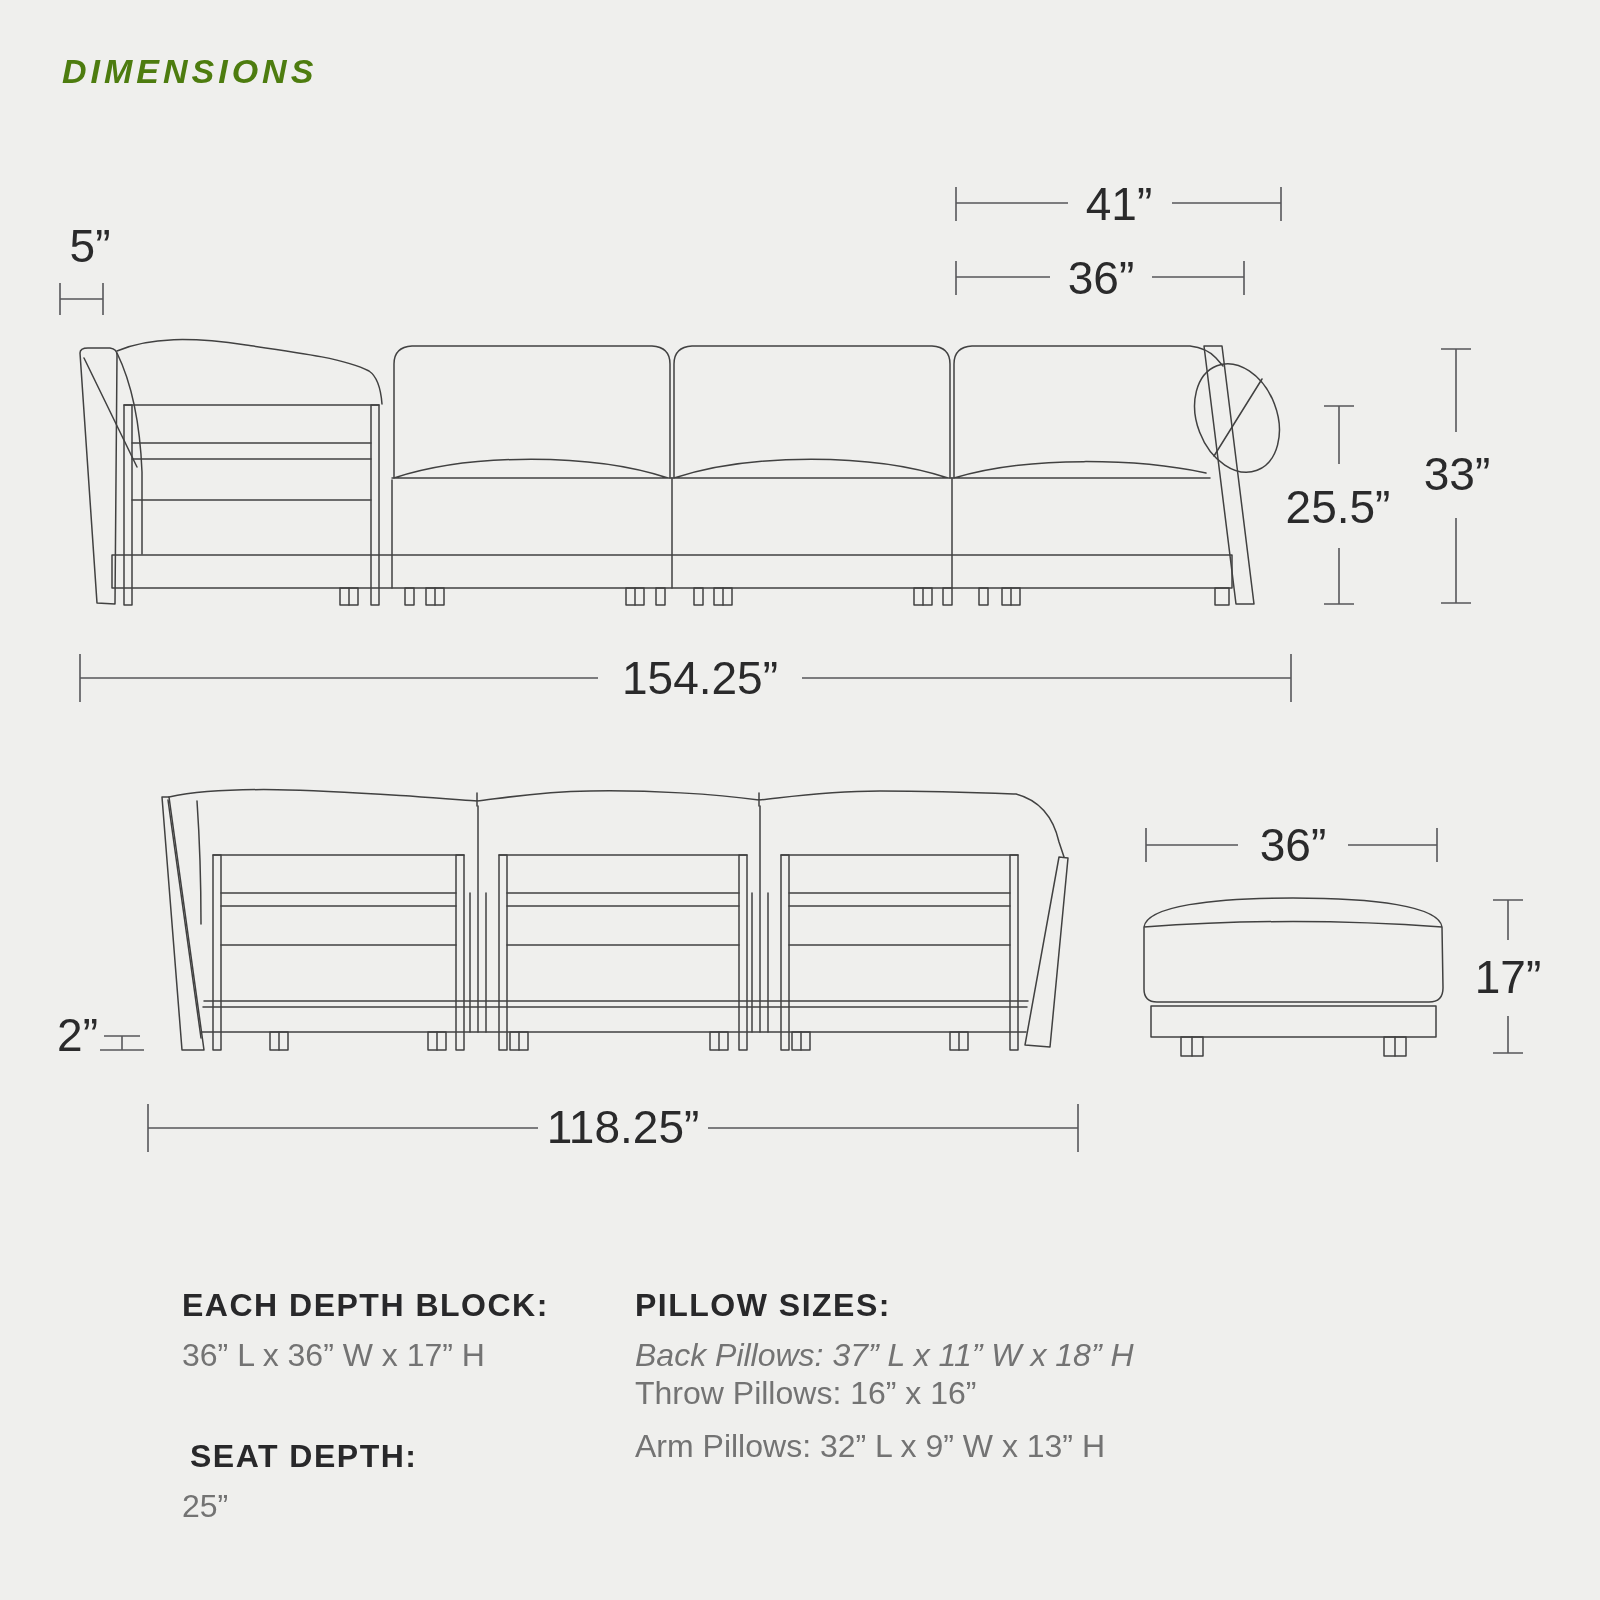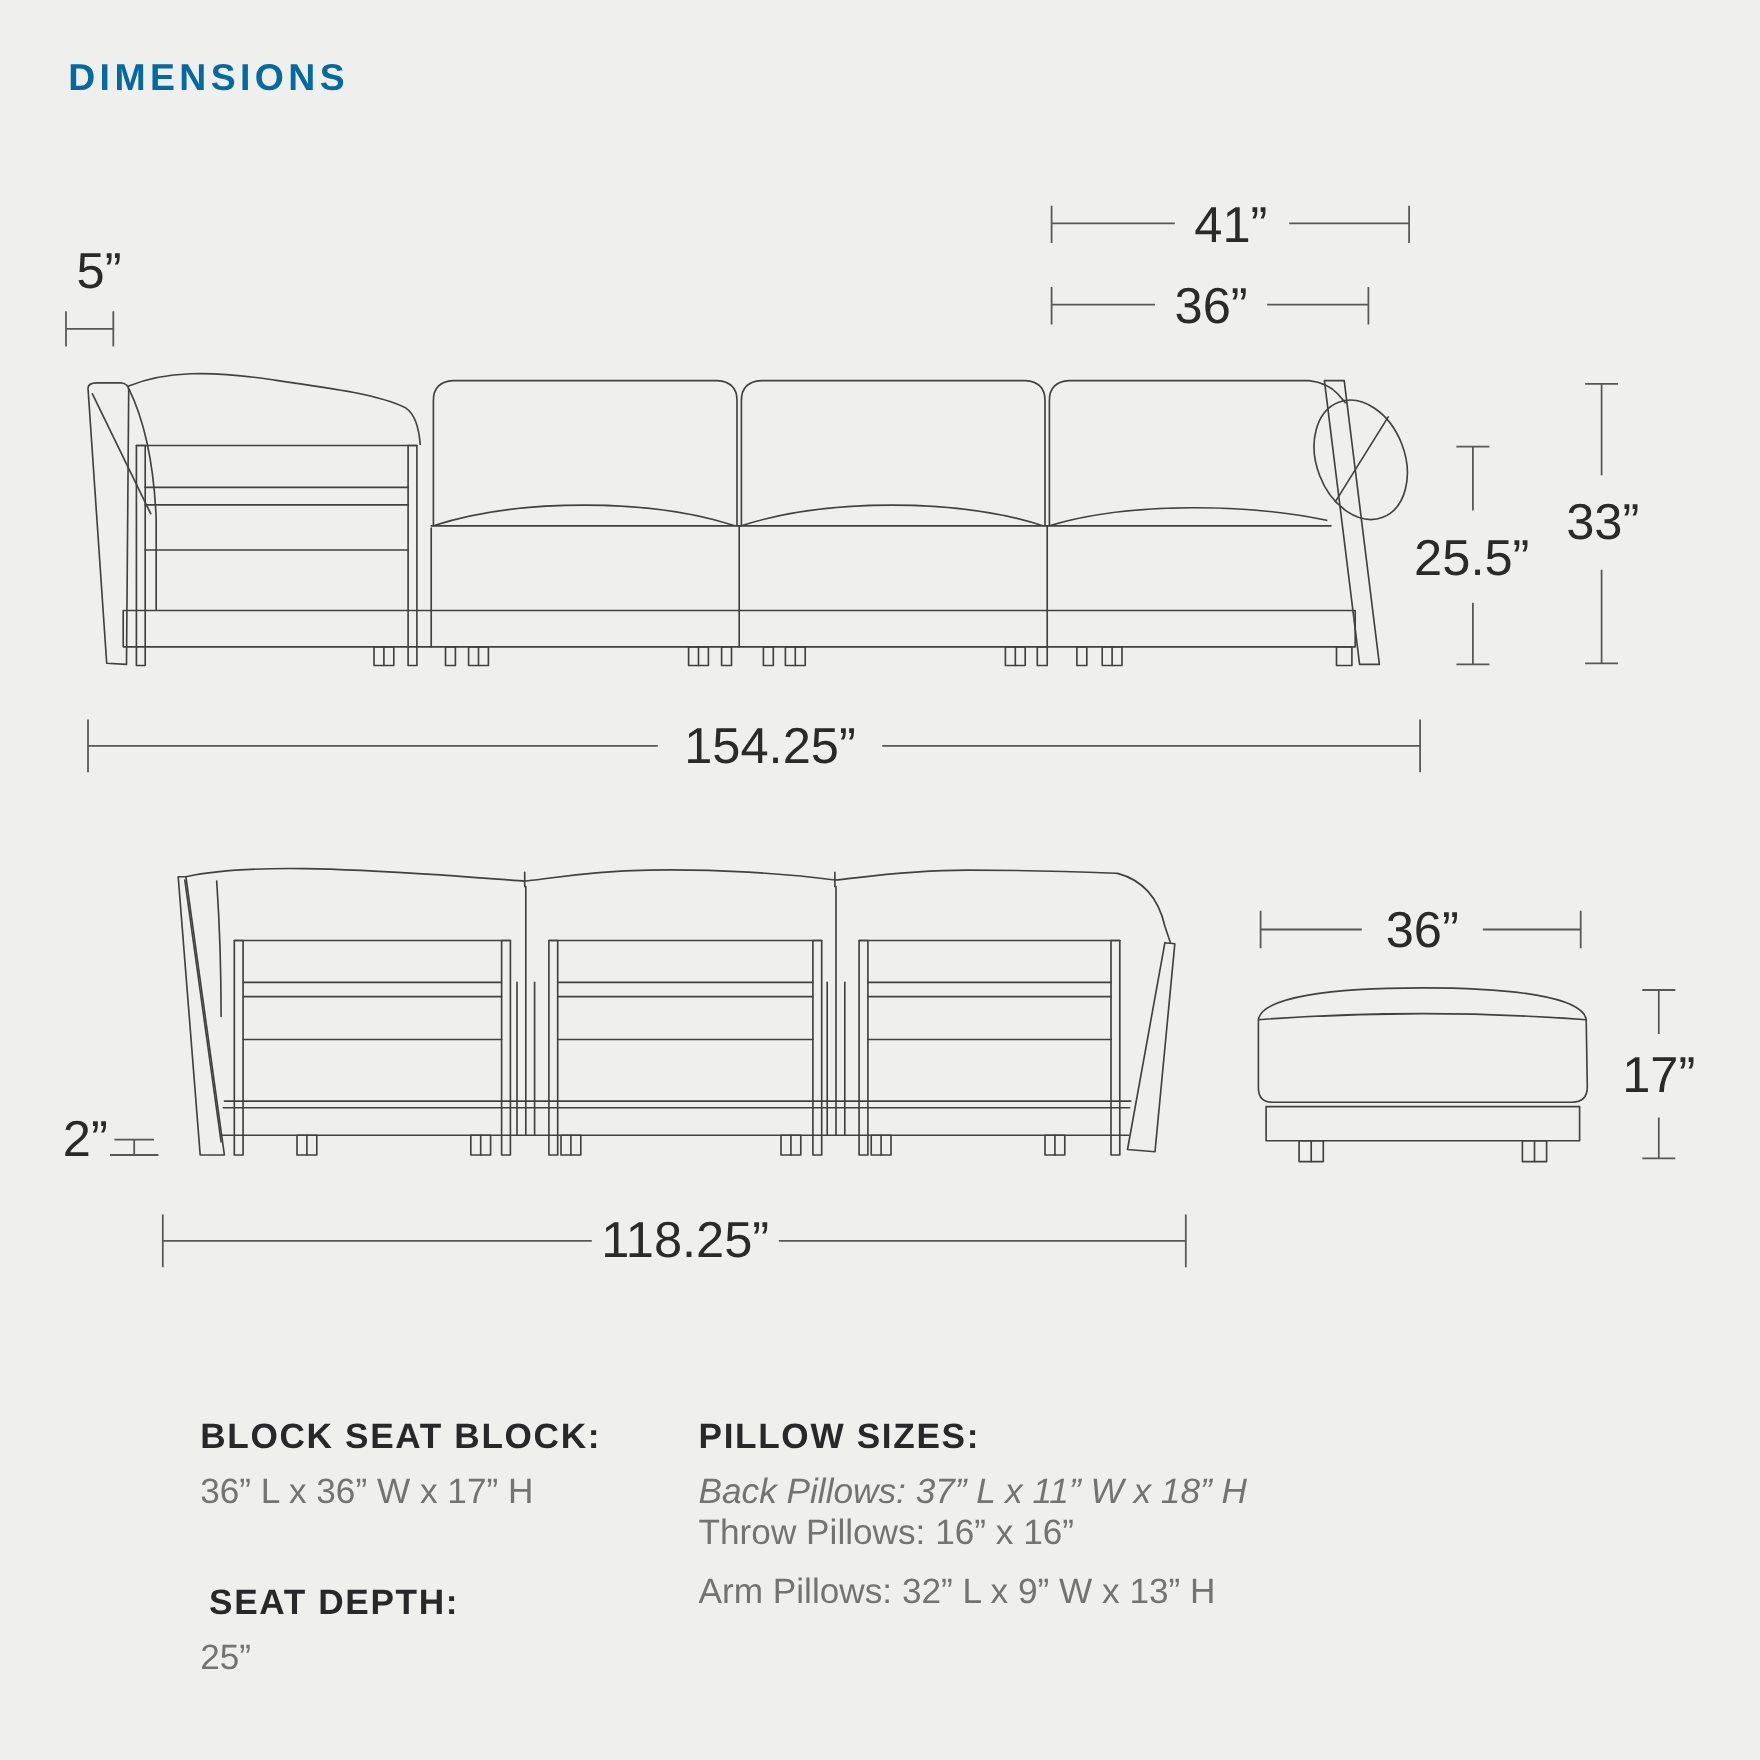--- a/index.html
+++ b/index.html
@@ -3,21 +3,21 @@
 <meta charset="utf-8">
 <style>
   html,body{margin:0;padding:0;background:#EFEFED;}
   #canvas{position:relative;width:1600px;height:1600px;background:#EFEFED;overflow:hidden;
           font-family:"Liberation Sans",sans-serif;}
   svg{position:absolute;top:0;left:0;}
   .art path,.art rect,.art line,.art ellipse{stroke:#414141;fill:none;stroke-width:1.5;stroke-linejoin:round;stroke-linecap:round;}
   .dim path,.dim line{stroke:#57575a;fill:none;stroke-width:1.6;stroke-linecap:butt;}
   .dim text{fill:#2A2A2B;stroke:none;font-size:46px;font-family:"Liberation Sans",sans-serif;}
   .page-title{position:absolute;left:62px;top:52px;font-size:34px;font-weight:700;
-              letter-spacing:4px;color:#0369a1;}
+              letter-spacing:4px;color:#4d7c0f;font-style:italic;}
   .spec{position:absolute;color:#737373;}
   .spec-heading{font-size:32px;font-weight:700;letter-spacing:1.5px;color:#28282A;}
   .spec-value{font-size:32px;font-weight:400;}
 </style>
 </head>
 <body>
 
 <div id="canvas">
 
   <div class="page-title">DIMENSIONS</div>
@@ -174,21 +174,21 @@
 
     <g class="dim">
       <path d="M1146,828 L1146,862 M1437,828 L1437,862 M1146,845 L1238,845 M1348,845 L1437,845"></path>
       <text x="1293" y="861" text-anchor="middle">36”</text>
 
       <path d="M1493,900 L1523,900 M1508,900 L1508,940 M1508,1016 L1508,1053 M1493,1053 L1523,1053"></path>
       <text x="1508" y="993" text-anchor="middle">17”</text>
     </g>
   </svg>
 
-  <div class="spec spec-heading" style="left:182px;top:1287px;">BLOCK SEAT BLOCK:</div>
+  <div class="spec spec-heading" style="left:182px;top:1287px;">EACH DEPTH BLOCK:</div>
   <div class="spec spec-value" style="left:182px;top:1337px;">36” L x 36” W x 17” H</div>
   <div class="spec spec-heading" style="left:190px;top:1438px;">SEAT DEPTH:</div>
   <div class="spec spec-value" style="left:182px;top:1488px;">25”</div>
 
   <div class="spec spec-heading" style="left:635px;top:1287px;text-align:right;">PILLOW SIZES:</div>
   <div class="spec spec-value" style="left:635px;top:1337px;font-style:italic;">Back Pillows: 37” L x 11” W x 18” H</div>
   <div class="spec spec-value" style="left:635px;top:1396px;margin-top:32px;">Arm Pillows: 32” L x 9” W x 13” H</div>
   <div class="spec spec-value" style="left:635px;top:1375px;">Throw Pillows: 16” x 16”</div>
 
 </div>

